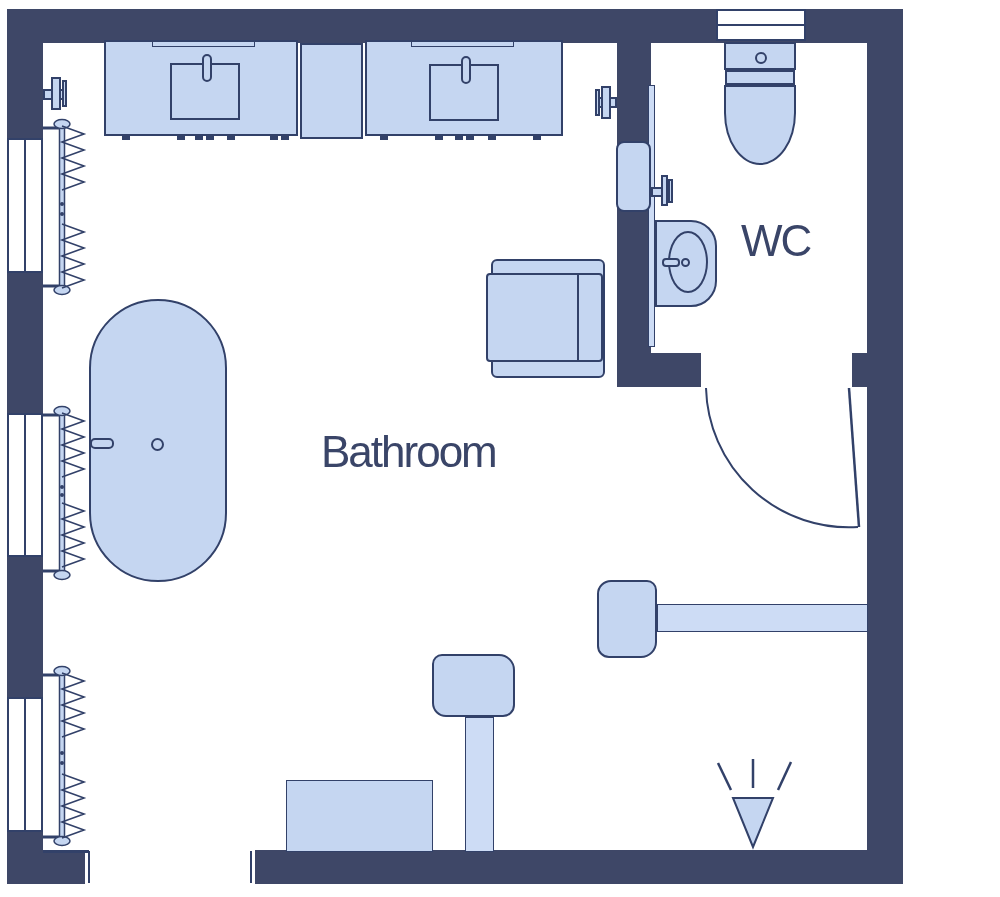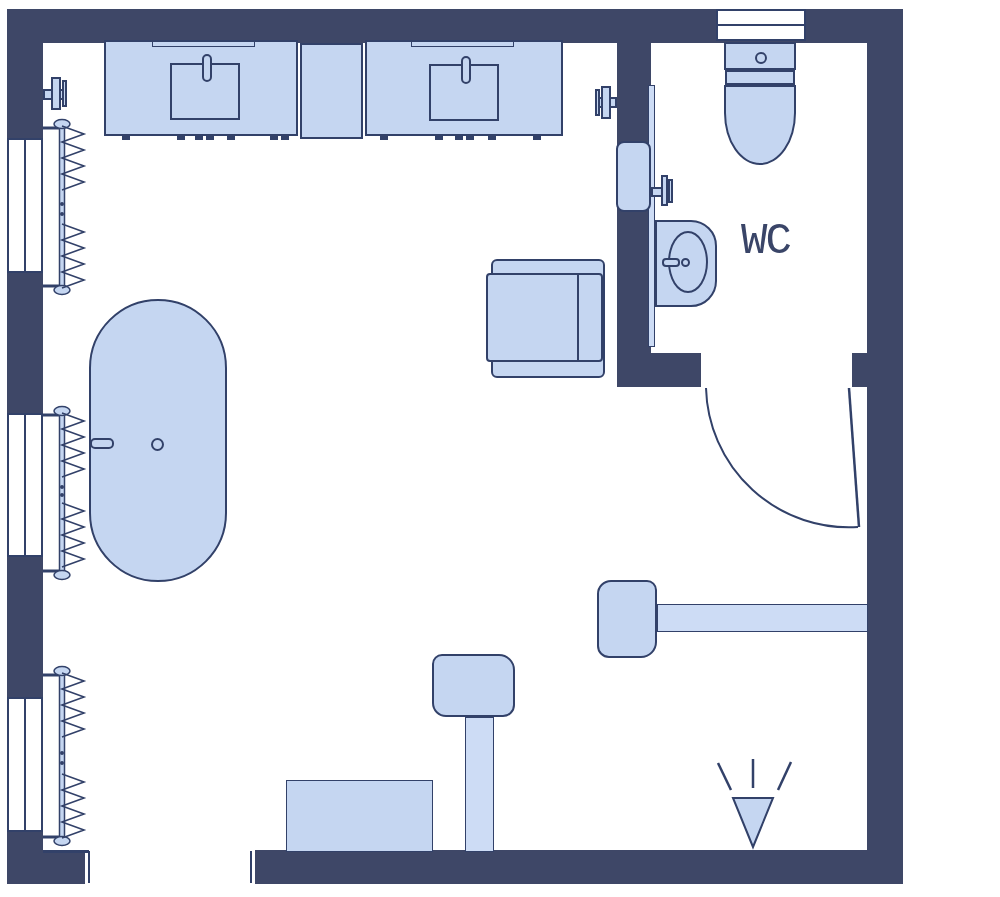--- a/index.html
+++ b/index.html
@@ -14,21 +14,21 @@
   .lf{background:var(--fill_light);border:2px solid var(--outline);}
   .lf25{background:var(--fill_light);border:2.5px solid var(--outline);}
   .gl{background:var(--fill_lighter);border:1.5px solid var(--outline);}
   .ol{border:2px solid var(--outline);background:transparent;}
   .win{background:#fff;border:2px solid var(--outline);}
   .mullV{position:absolute;left:50%;top:0;bottom:0;width:2px;margin-left:-1px;background:var(--outline);}
   .mullH{position:absolute;top:50%;left:0;right:0;height:2px;margin-top:-1px;background:var(--outline);}
   .dk{background:var(--outline);}
   .tick{position:absolute;width:8px;height:4px;background:var(--outline);top:136px;}
   .room-label{position:absolute;color:var(--text);font-size:44px;letter-spacing:-2px;
-              line-height:1;white-space:nowrap;font-family:Liberation Mono, monospace;}
+              line-height:1;white-space:nowrap;}
   svg{position:absolute;overflow:visible;}
   svg .ln{stroke:var(--outline);fill:none;}
   svg .fl{fill:var(--fill_light);stroke:var(--outline);}
 </style>
 </head>
 <body>
 
 <div class="plan">
 
   <div class="abs w" style="left:7px;top:9px;width:896px;height:34px;"></div>
@@ -160,15 +160,16 @@
   <div class="abs gl" style="left:465px;top:717px;width:29px;height:135px;"></div>
   <div class="abs lf25" style="left:432px;top:654px;width:83px;height:63px;border-radius:10px 16px 12px 14px;"></div>
   <div class="abs gl" style="left:286px;top:780px;width:147px;height:72px;background:var(--fill_light);"></div>
   <svg style="left:710px;top:753px;" width="90" height="100" viewBox="0 0 90 100">
     <line class="ln" stroke-width="2.5" x1="8" y1="10" x2="21" y2="37"></line>
     <line class="ln" stroke-width="2.5" x1="43" y1="6" x2="43" y2="35"></line>
     <line class="ln" stroke-width="2.5" x1="81" y1="9" x2="68" y2="37"></line>
     <path class="fl" stroke-width="2" d="M23,45 L63,45 L43,94 Z"></path>
   </svg>
 
+  <div class="room-label" style="left:321px;top:430px;">Bathroom</div>
   <div class="room-label" style="left:741px;top:219px;">WC</div>
 
 </div>
 
 </body></html>

